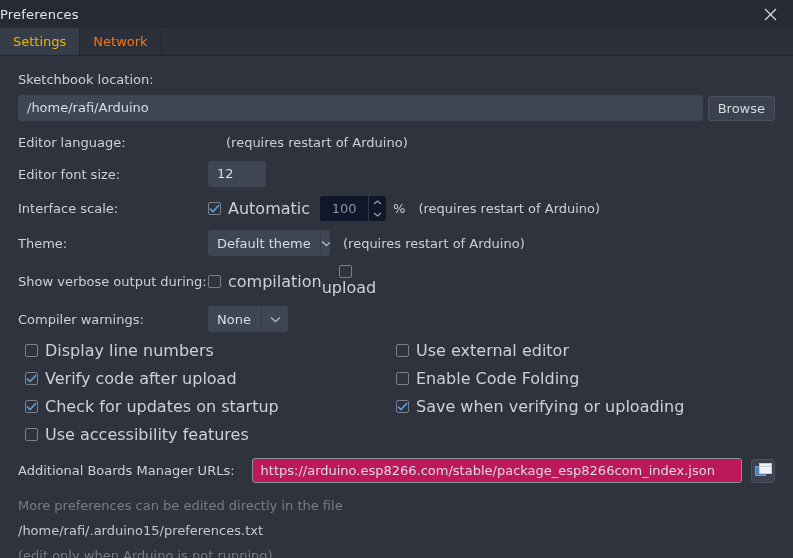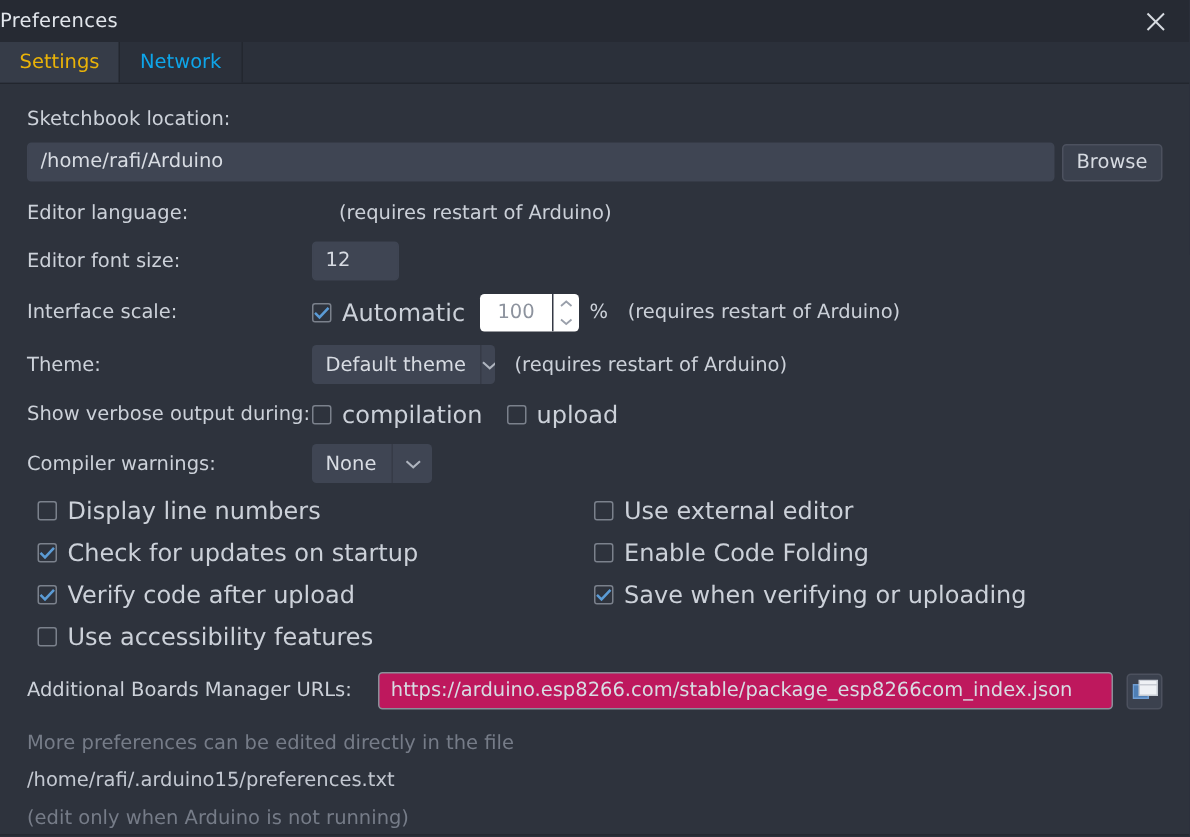--- a/index.html
+++ b/index.html
@@ -61,21 +61,21 @@
     display: flex;
     align-items: stretch;
     border-bottom: 1px solid #22262e;
     position: relative;
   }
   .tab {
     display: flex;
     align-items: center;
     padding: 0 13px;
     font-size: 13px;
-    color: #0ea5e9;
+    color: #f97316;
     cursor: default;
     border-right: 1px solid #23272f;
     background: #2b303a;
   }
   .tab.active {
     background: #363c48;
     color: #eab308;
   }
 
   
@@ -154,21 +154,21 @@
     display: flex;
     align-items: center;
     justify-content: center;
     border-left: 1px solid #363b47;
   }
 
   
   .spinner {
     display: inline-flex;
     align-items: stretch;
-    background: #ffffff;
+    background: #0f172a;
     border-radius: 3px;
     height: 25px;
     box-sizing: border-box;
     overflow: hidden;
   }
   .spinner .spin-value {
     width: 48px;
     display: flex;
     align-items: center;
     justify-content: center;
@@ -352,21 +352,21 @@
       </div>
       <span class="hint" style="margin-left:13px;">(requires restart of Arduino)</span>
     </div>
 
     <div class="row" style="margin-bottom:9px;">
       <span class="label col-left">Show verbose output during:</span>
       <span class="cb">
         <span class="box"></span>
         <span class="cb-label">compilation</span>
       </span>
-      <span class="cb" style="margin-left:16px;">
+      <span class="cb" style="flex-direction:column;">
         <span class="box"></span>
         <span class="cb-label">upload</span>
       </span>
     </div>
 
     <div class="row">
       <span class="label col-left">Compiler warnings:</span>
       <div class="combo" style="width:80px;">
         <span class="combo-value">None</span>
         <span class="combo-arrow">
@@ -382,29 +382,29 @@
         <span class="cb" style="margin-left:7px;">
           <span class="box"></span>
           <span class="cb-label">Display line numbers</span>
         </span>
         <span class="cb checked" style="margin-left:7px;">
           <span class="box">
             <svg width="11" height="9" viewBox="0 0 11 9">
                 <polyline points="1,4.6 4,7.6 10,1.2" fill="none" stroke="#5b9bd5" stroke-width="1.7"></polyline>
               </svg>
           </span>
-          <span class="cb-label">Check for updates on startup</span>
+          <span class="cb-label">Verify code after upload</span>
         </span>
         <span class="cb checked" style="margin-left:7px;">
           <span class="box">
             <svg width="11" height="9" viewBox="0 0 11 9">
                 <polyline points="1,4.6 4,7.6 10,1.2" fill="none" stroke="#5b9bd5" stroke-width="1.7"></polyline>
               </svg>
           </span>
-          <span class="cb-label">Verify code after upload</span>
+          <span class="cb-label">Check for updates on startup</span>
         </span>
         <span class="cb" style="margin-left:7px;">
           <span class="box"></span>
           <span class="cb-label">Use accessibility features</span>
         </span>
       </div>
       <div class="checkcol">
         <span class="cb">
           <span class="box"></span>
           <span class="cb-label">Use external editor</span>

